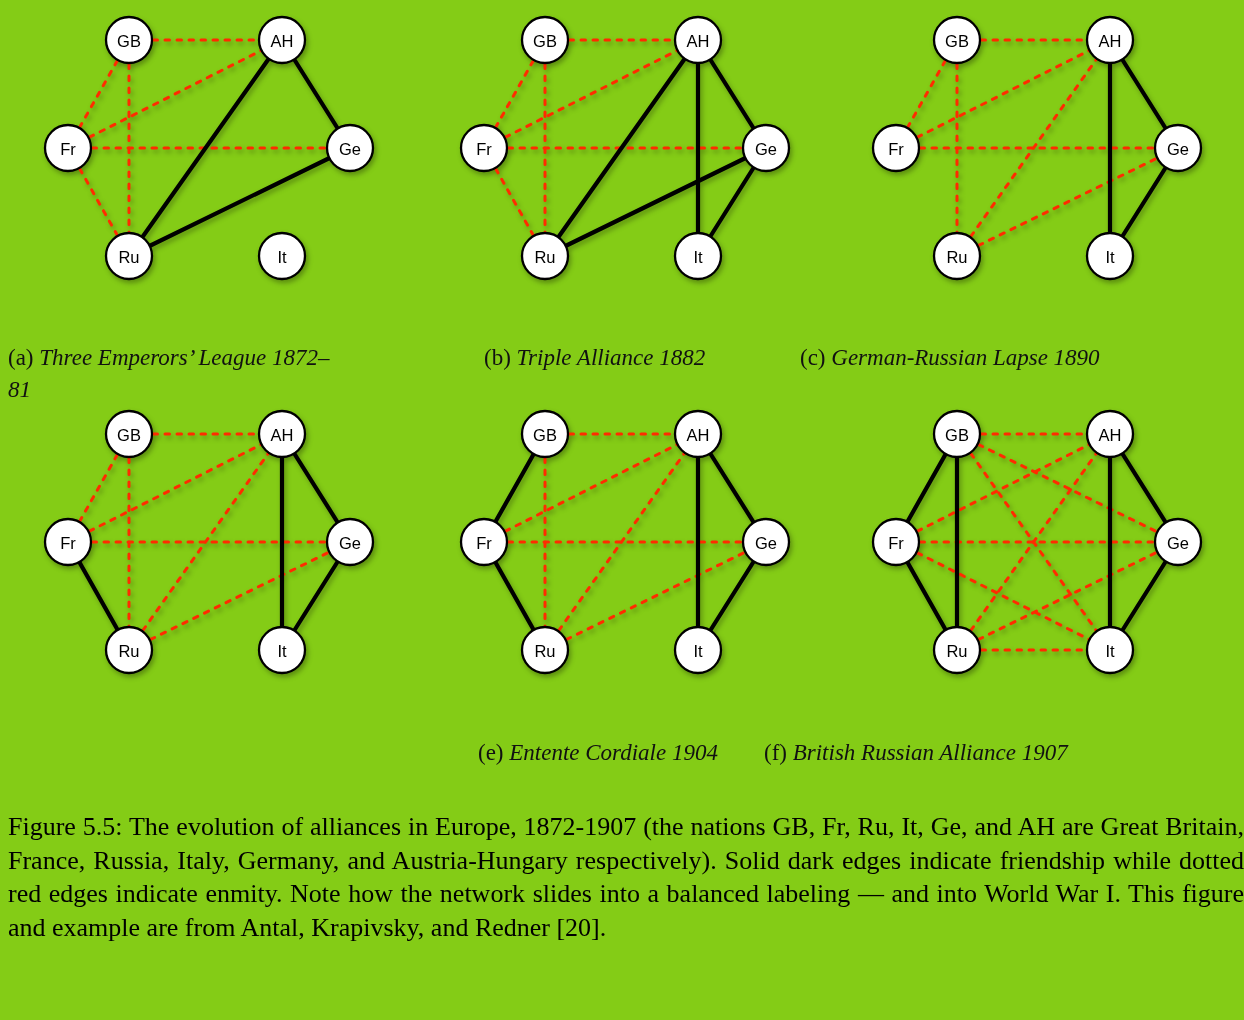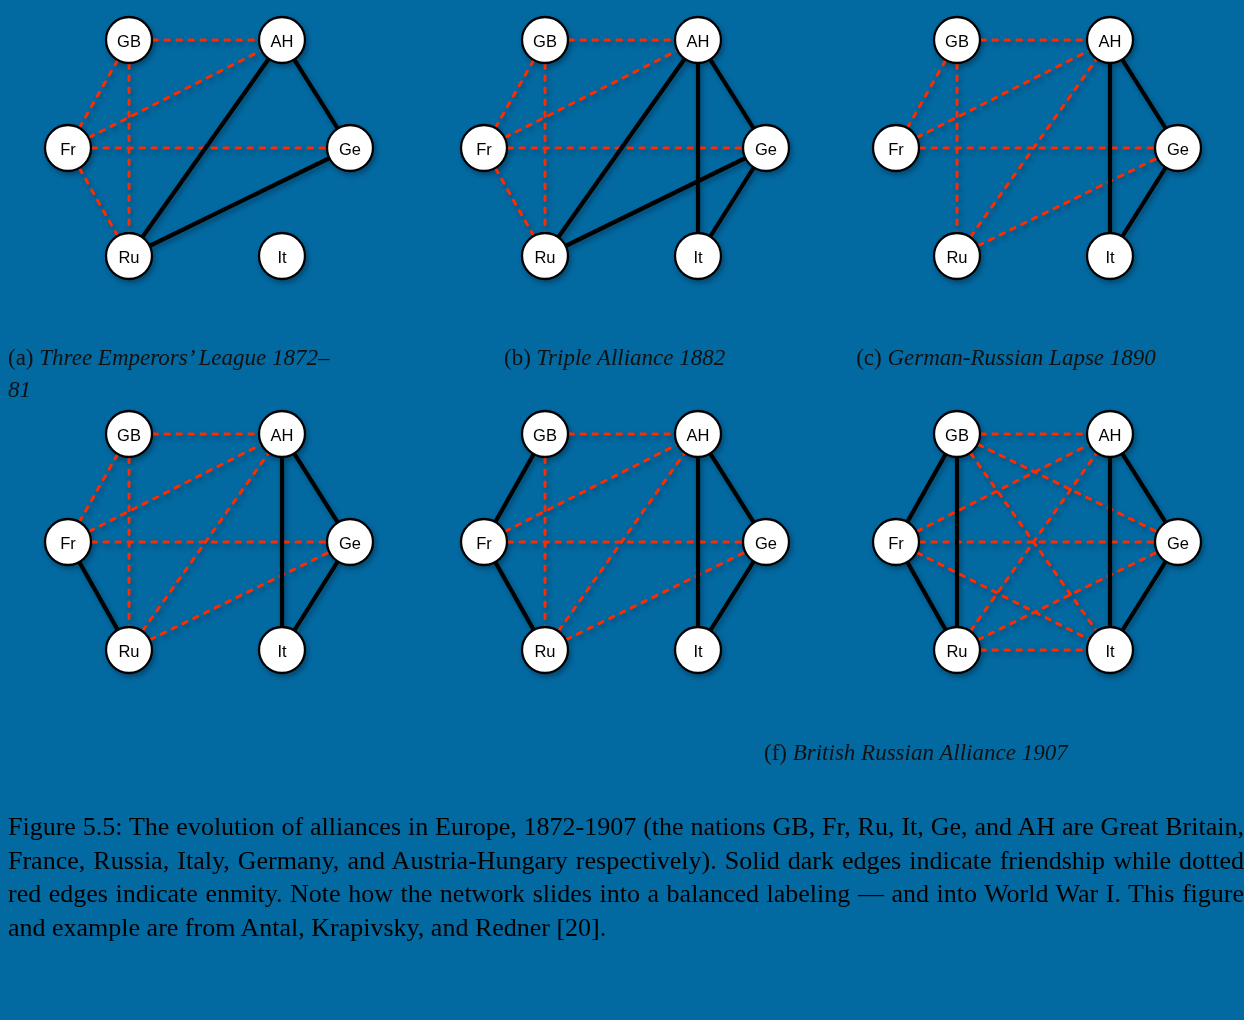--- a/index.html
+++ b/index.html
@@ -1,32 +1,32 @@
 <!DOCTYPE html>
 <html style="--enmity: #ff2b00; --friendship: #000000;"><head>
 <meta charset="utf-8">
 <style>
   html,body{margin:0;padding:0;background:#ffffff;}
-  .page{position:relative;width:1244px;height:1020px;background:#0369a1;overflow:hidden;
+  .page{position:relative;width:1244px;height:1020px;background:#84cc16;overflow:hidden;
         font-family:"Liberation Serif",serif;}
   svg.graph{position:absolute;width:414px;height:312px;
             filter:drop-shadow(2.5px 3.5px 2.5px rgba(0,0,0,0.30));}
   svg.pa{left:4px;top:2px;}   svg.pb{left:420px;top:2px;}   svg.pc{left:832px;top:2px;}
   svg.pd{left:4px;top:396px;} svg.pe{left:420px;top:396px;} svg.pf{left:832px;top:396px;}
   .enmity{stroke:var(--enmity,#ff2b00);stroke-width:3;stroke-dasharray:4.5 7.5;stroke-linecap:round;fill:none;}
   .friendship{stroke:var(--friendship,#000);stroke-width:4.2;stroke-linecap:round;fill:none;}
   .node{fill:#ffffff;stroke:#000000;stroke-width:2.3;}
   .node-label{font-family:"Liberation Sans",sans-serif;font-size:16.5px;fill:#000;
               text-anchor:middle;dominant-baseline:central;}
   .subcap{position:absolute;font-size:23px;line-height:32px;color:#111;margin-top:24px;}
   .cap-label{font-style:normal;}
   .cap-text{font-style:italic;white-space:pre-line;}
   .ca{left:8px;top:318px;width:460px;}
-  .cb{left:504px;top:318px;width:340px;}
-  .cc{left:784px;top:318px;width:444px;text-align:center;}
+  .cb{left:484px;top:318px;width:340px;}
+  .cc{left:800px;top:318px;width:444px;}
   .cd{left:8px;top:713px;width:460px;}
   .ce{left:478px;top:713px;width:340px;}
   .cf{left:764px;top:713px;width:448px;}
   .figcaption{position:absolute;left:4px;top:806px;width:1236px;margin:4px;
               font-size:26px;line-height:33.5px;color:#000;text-align:justify;}
 </style>
 </head>
 <body>
 
 <div class="page">
@@ -184,18 +184,19 @@
     </svg>
 
   <div class="subcap ca"><span class="cap-label">(a)</span> <span class="cap-text">Three Emperors’ League 1872–
 81</span></div>
 
   <div class="subcap cb"><span class="cap-label">(b)</span> <span class="cap-text">Triple Alliance 1882</span></div>
 
   <div class="subcap cc"><span class="cap-label">(c)</span> <span class="cap-text">German-Russian Lapse 1890</span></div>
 
 
+  <div class="subcap ce"><span class="cap-label">(e)</span> <span class="cap-text">Entente Cordiale 1904</span></div>
 
   <div class="subcap cf"><span class="cap-label">(f)</span> <span class="cap-text">British Russian Alliance 1907</span></div>
 
   <p class="figcaption">Figure 5.5: The evolution of alliances in Europe, 1872-1907 (the nations GB, Fr, Ru, It, Ge, and AH are Great Britain, France, Russia, Italy, Germany, and Austria-Hungary respectively). Solid dark edges indicate friendship while dotted red edges indicate enmity. Note how the network slides into a balanced labeling — and into World War I. This figure and example are from Antal, Krapivsky, and Redner [20].</p>
 
 </div>
 
 </body></html>

